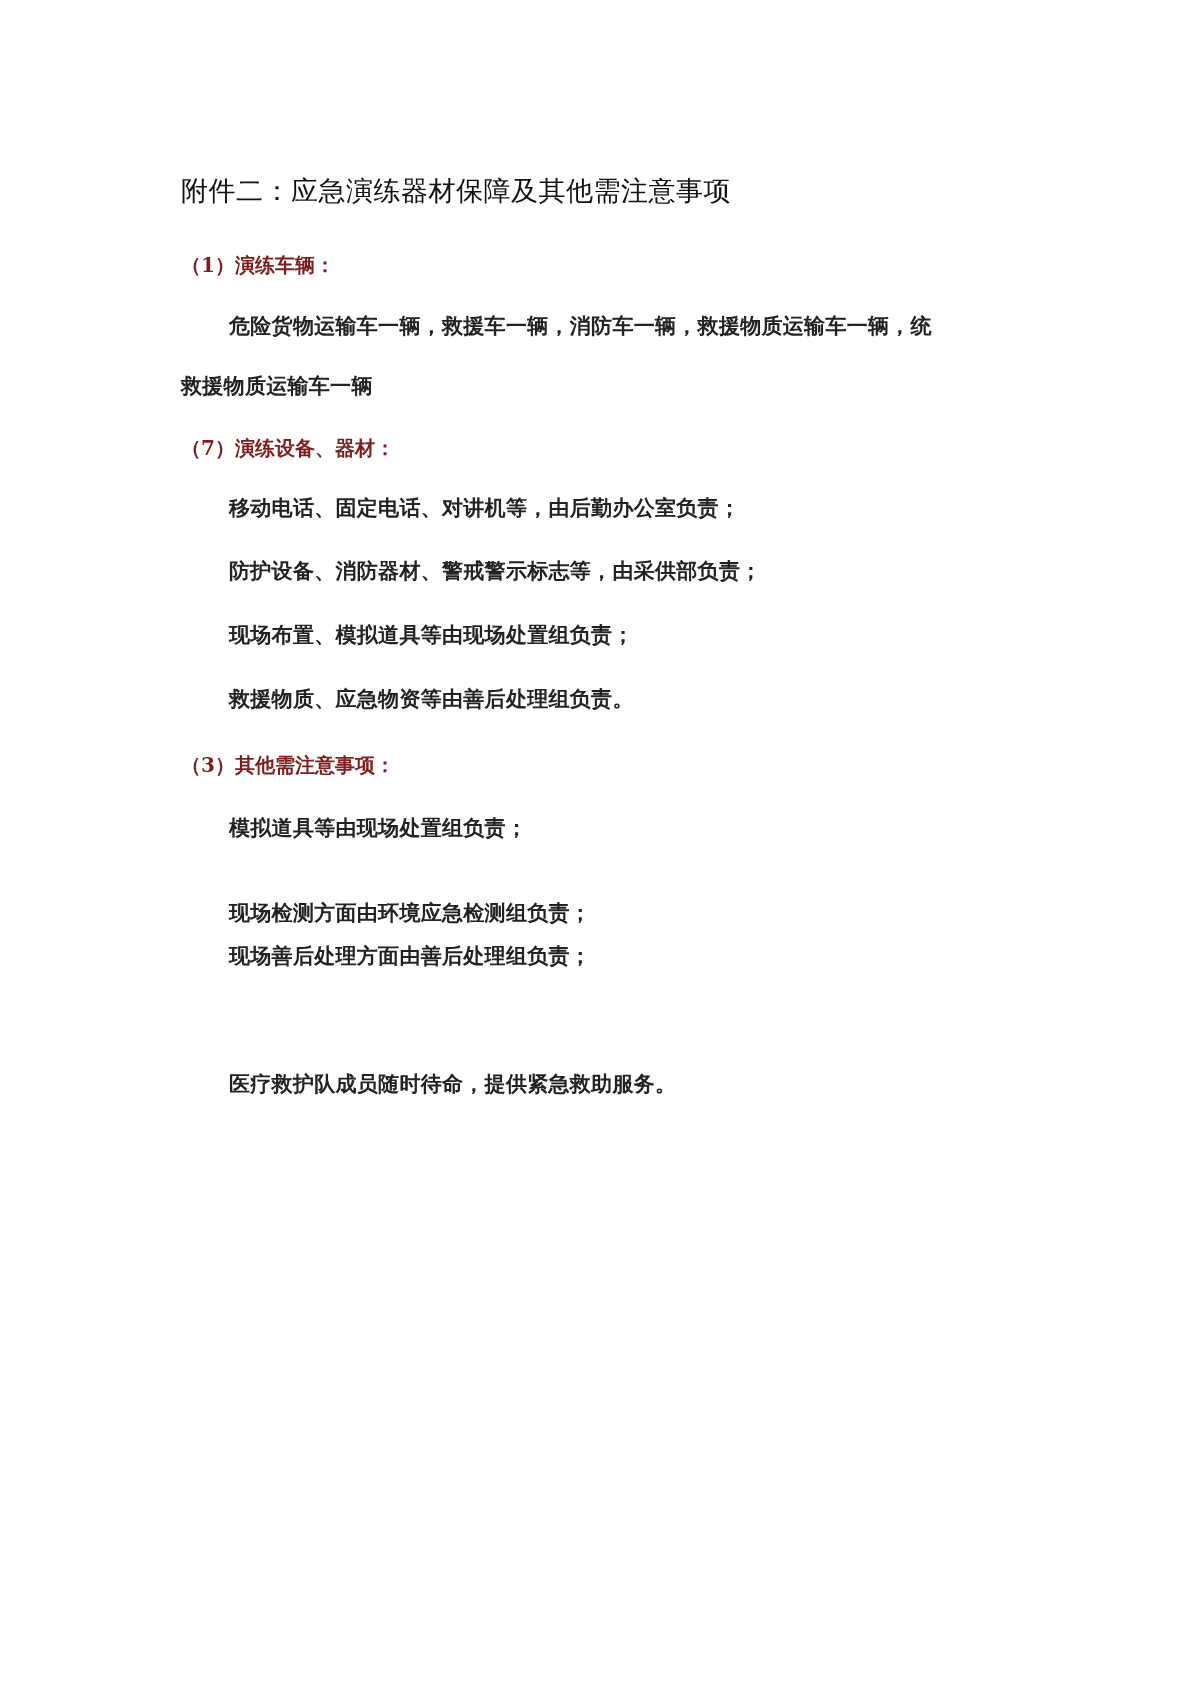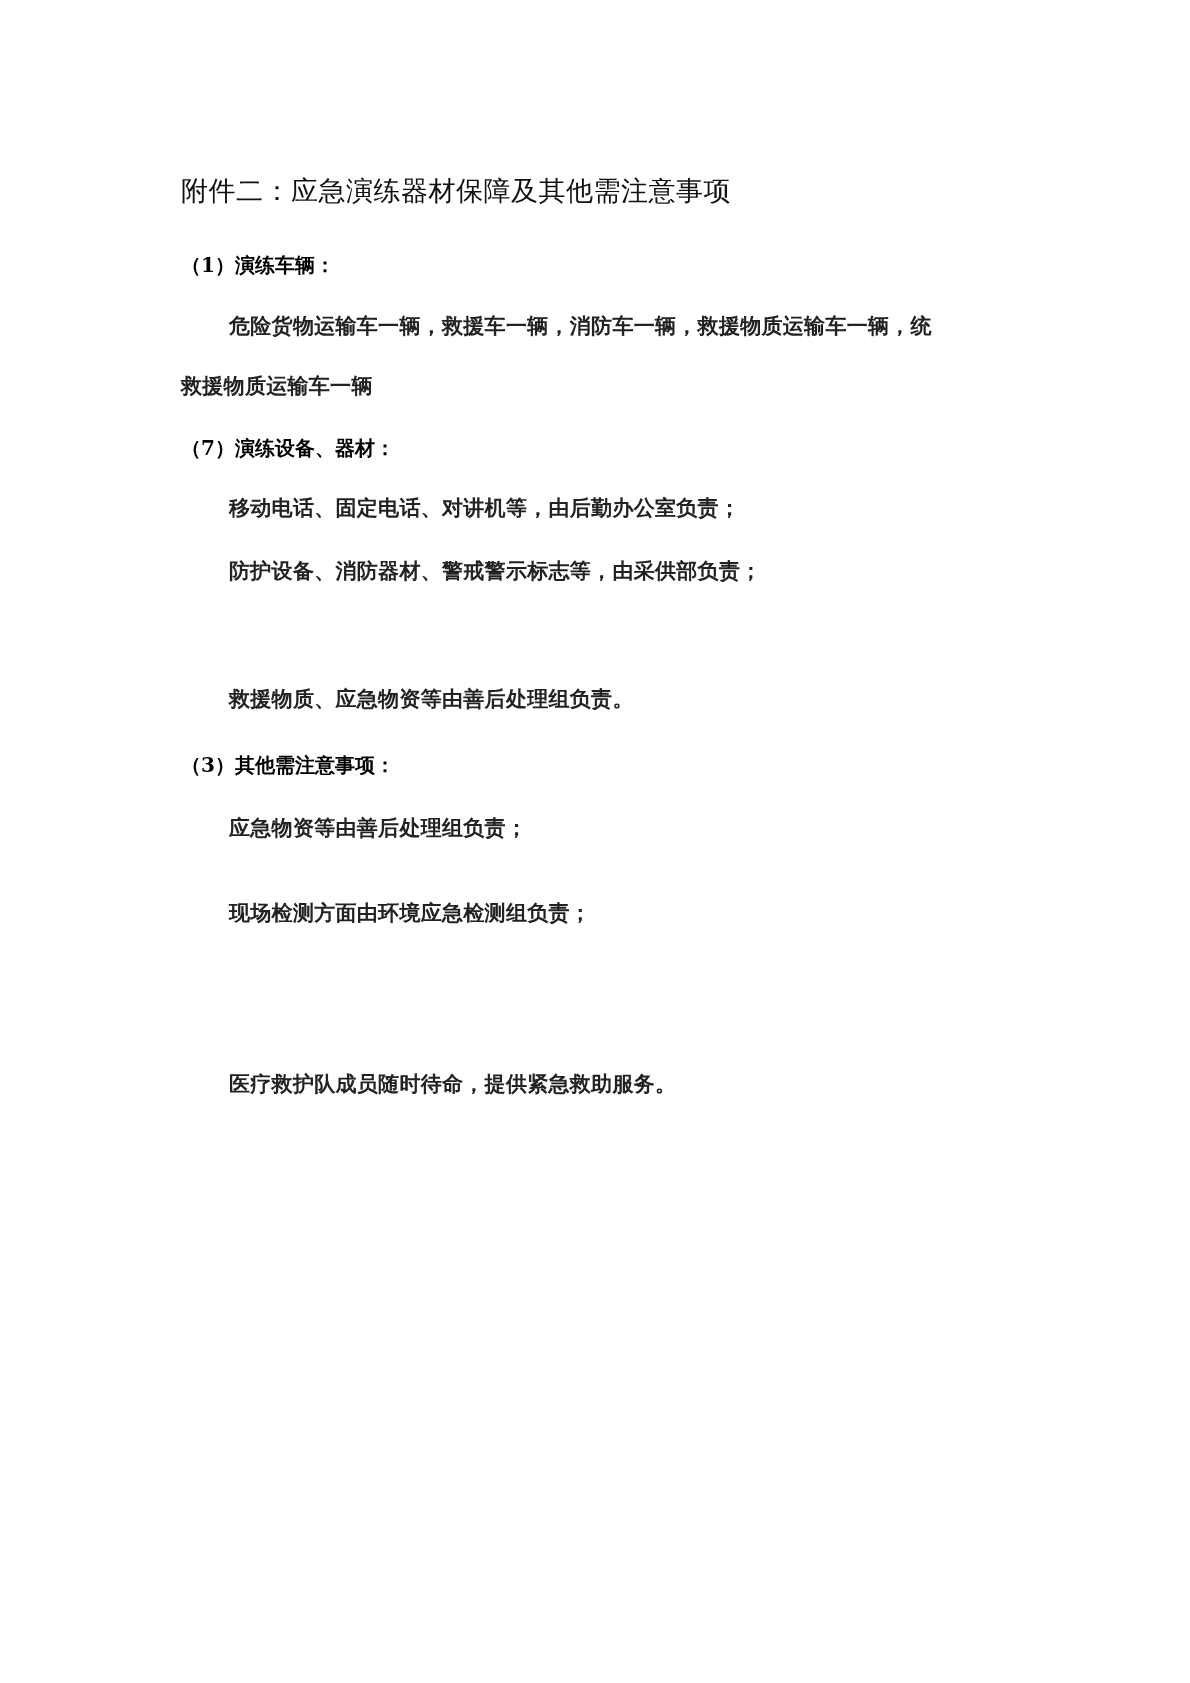--- a/index.html
+++ b/index.html
@@ -30,21 +30,21 @@
       color: #111;
       white-space: nowrap;
       letter-spacing: 0.5px;
     }
     .heading {
       position: absolute;
       left: 181px;
       font-size: 20px;
       font-weight: bold;
       white-space: nowrap;
-      color: #000000;
+      color: #7f1d1d;
     }
     .line {
       position: absolute;
       font-size: 21px;
       white-space: nowrap;
       color: #222;
       letter-spacing: 0.3px;
       font-weight: bold;
     }
     .indent { left: 229px; }
@@ -57,20 +57,22 @@
 
   <div class="title">附件二：应急演练器材保障及其他需注意事项</div>
 
   <div class="heading" style="top:236px;">（1）演练车辆：</div>
   <div class="line indent" style="top:296px;">危险货物运输车一辆，救援车一辆，消防车一辆，救援物质运输车一辆，统</div>
   <div class="line noindent" style="top:356px;">救援物质运输车一辆</div>
 
   <div class="heading" style="top:419px;">（7）演练设备、器材：</div>
   <div class="line indent" style="top:541px;">防护设备、消防器材、警戒警示标志等，由采供部负责；</div>
   <div class="line indent" style="top:478px;">移动电话、固定电话、对讲机等，由后勤办公室负责；</div>
+  <div class="line indent" style="top:605px;">现场布置、模拟道具等由现场处置组负责；</div>
   <div class="line indent" style="top:669px;">救援物质、应急物资等由善后处理组负责。</div>
 
   <div class="heading" style="top:736px;">（3）其他需注意事项：</div>
-  <div class="line indent" style="top:798px;">应急物资等由善后处理组负责；</div>
+  <div class="line indent" style="top:798px;">模拟道具等由现场处置组负责；</div>
   <div class="line indent" style="top:862px;margin-top:21px;">现场检测方面由环境应急检测组负责；</div>
+  <div class="line indent" style="top:926px;">现场善后处理方面由善后处理组负责；</div>
   <div class="line indent" style="top:1054px;">医疗救护队成员随时待命，提供紧急救助服务。</div>
 
 </div>
 
 </body></html>

